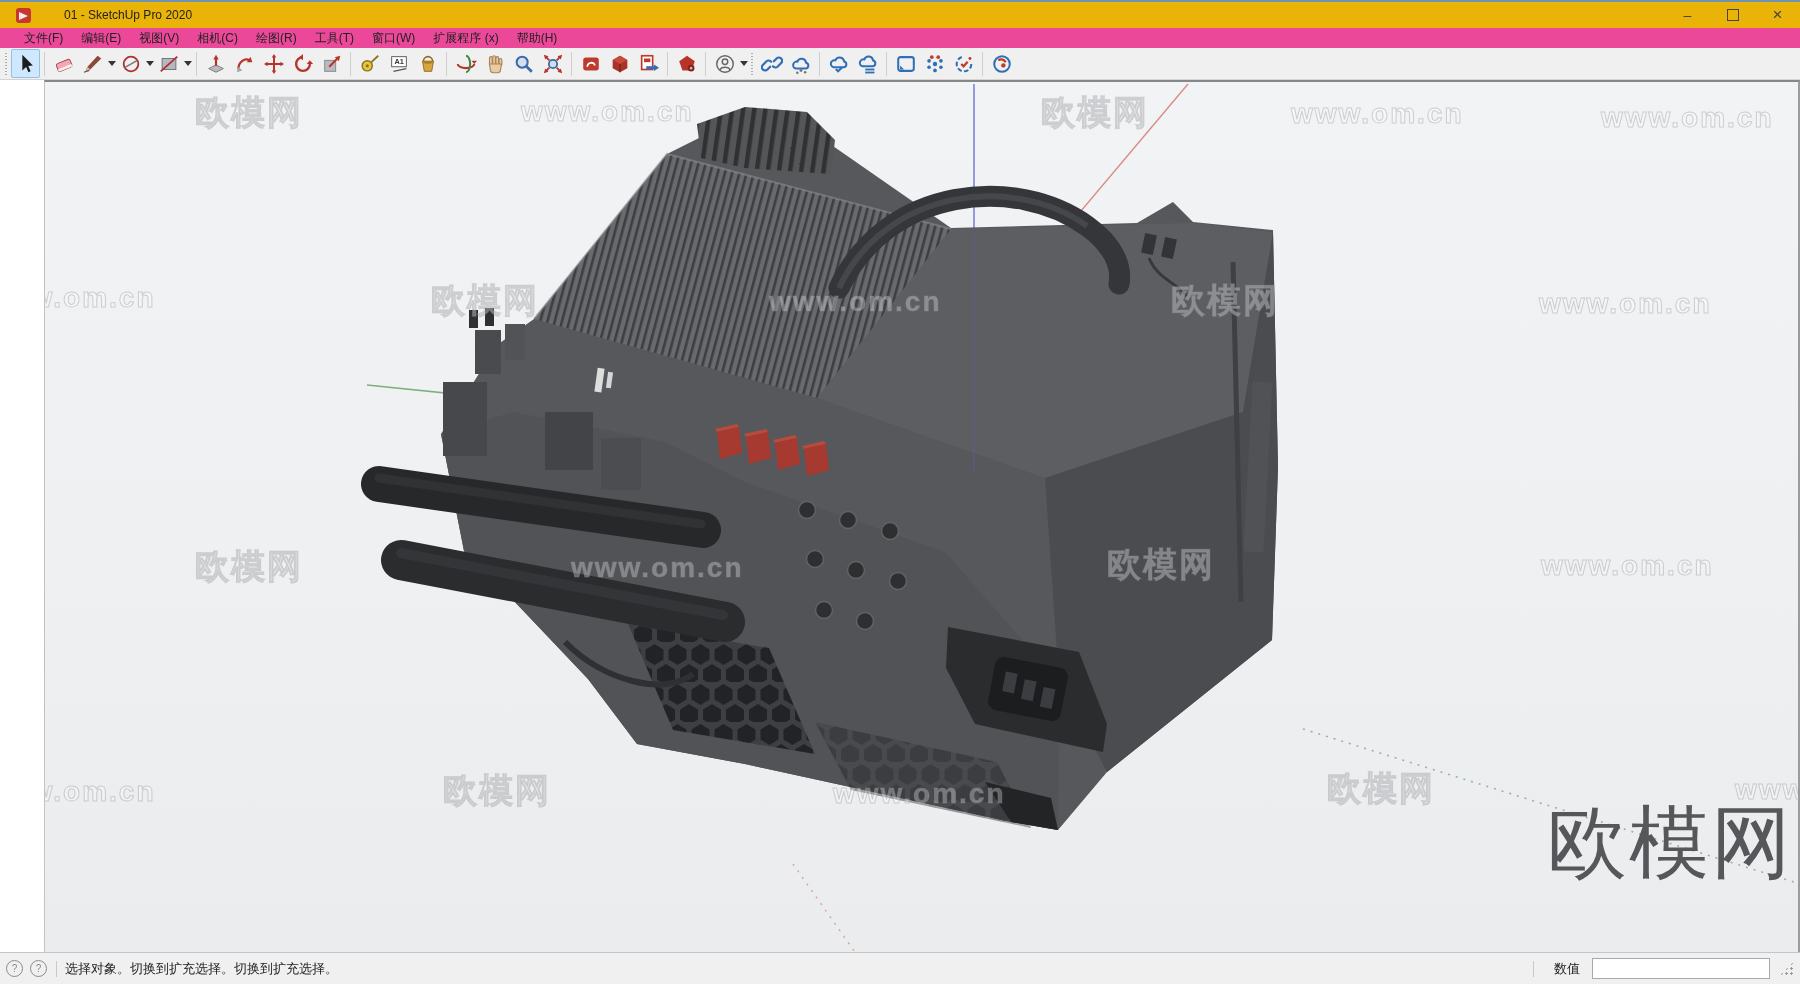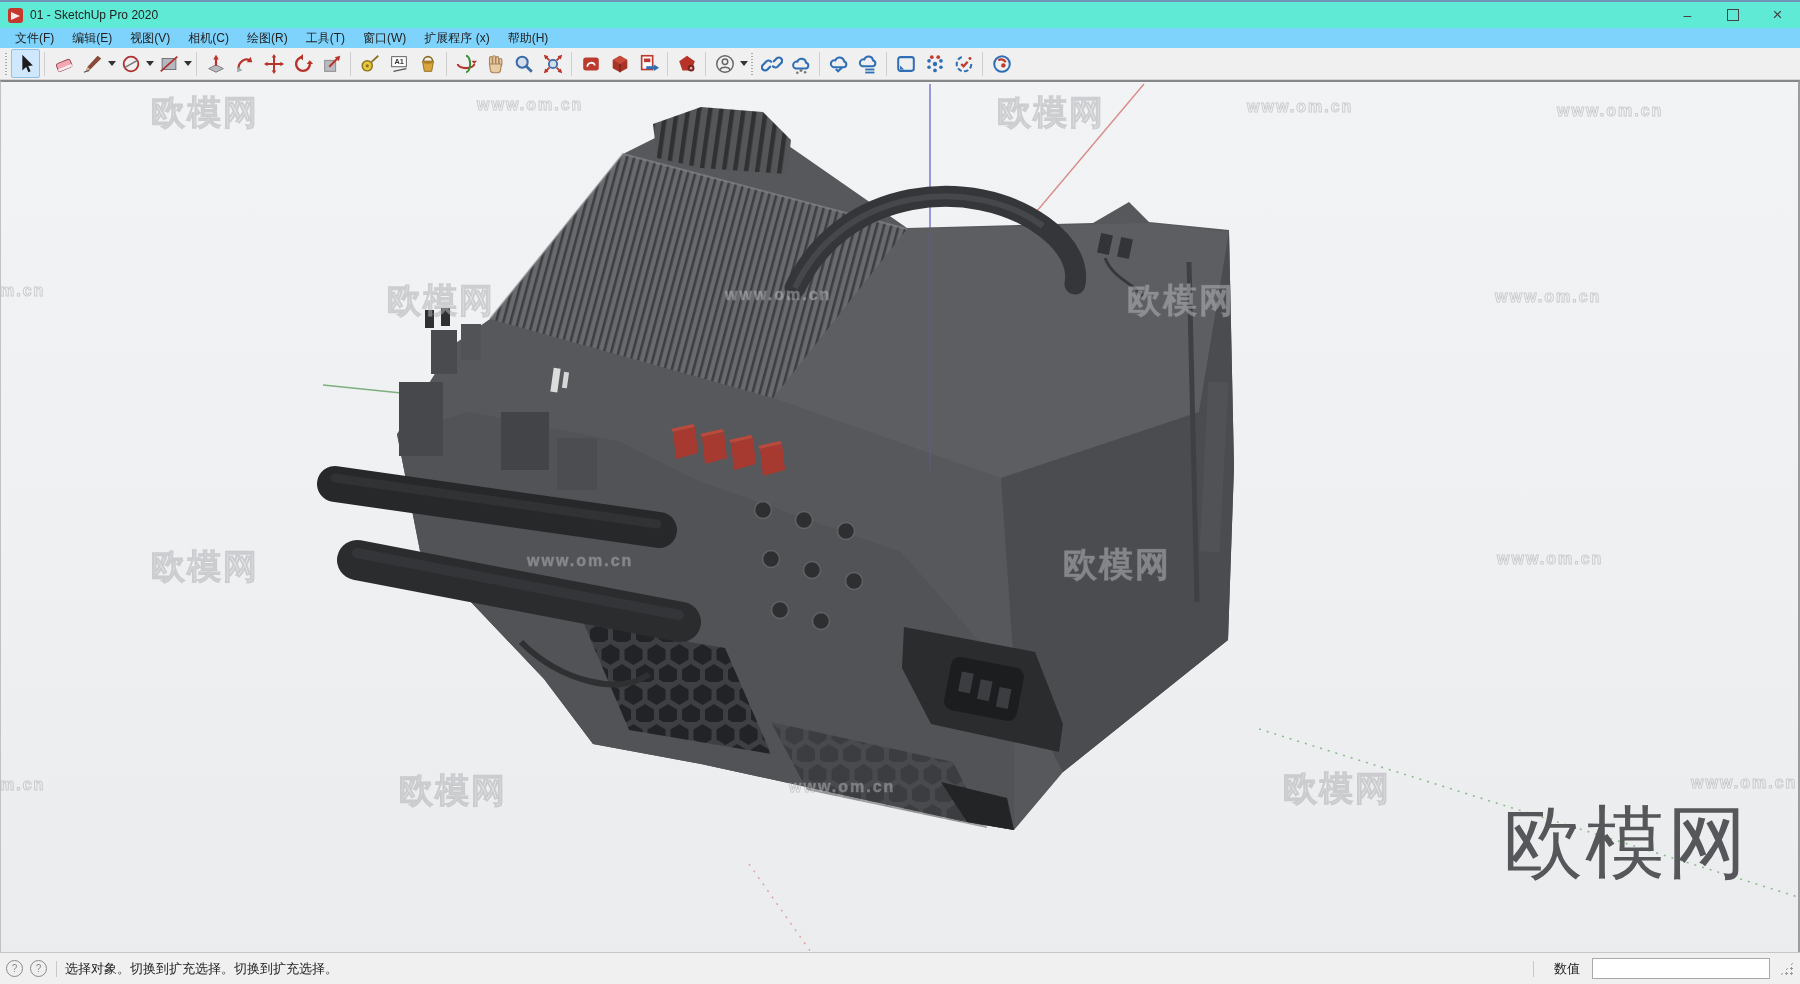--- a/index.html
+++ b/index.html
@@ -1,44 +1,44 @@
 <!DOCTYPE html>
 <html><head>
 <meta charset="utf-8">
 <style>
   html,body{margin:0;padding:0;}
   body{width:1800px;height:984px;overflow:hidden;font-family:"Liberation Sans","DejaVu Sans",sans-serif;background:#e8e9ea;}
   .window{width:1800px;height:984px;display:flex;flex-direction:column;border-top:2px solid #6f93b4;box-sizing:border-box;background:#fff;}
   
-  .titlebar{height:26px;background:#5eead4;display:flex;align-items:center;padding:0 0 0 8px;flex:0 0 auto;}
+  .titlebar{height:26px;background:#eab308;display:flex;align-items:center;padding:0 0 0 16px;flex:0 0 auto;gap:26px;}
   .su-logo{width:15px;height:15px;background:#c6382e;border-radius:3px;position:relative;margin-right:7px;flex:0 0 auto;}
   .su-logo::after{content:"";position:absolute;left:3px;top:4px;width:0;height:0;border-left:9px solid #fff;border-top:4px solid transparent;border-bottom:4px solid transparent;opacity:.9;}
   .title-text{font-size:12px;color:#222;}
   .win-controls{margin-left:auto;display:flex;height:100%;}
   .win-btn{width:45px;height:100%;display:flex;align-items:center;justify-content:center;font-size:14px;color:#444;cursor:default;}
   .max-glyph{width:10px;height:10px;border:1px solid #444;}
   
-  .menubar{height:20px;background:#7dd3fc;display:flex;align-items:center;padding-left:6px;flex:0 0 auto;}
+  .menubar{height:20px;background:#ec4899;display:flex;align-items:center;padding-left:15px;flex:0 0 auto;}
   .menu-item{font-size:12px;color:#222;padding:2px 9px;}
   
   .toolbar{height:31px;background:#f0f0f0;border-bottom:1px solid #d4d4d4;display:flex;align-items:center;padding-left:2px;flex:0 0 auto;}
   .grip{width:5px;height:22px;margin:0 2px;background-image:repeating-linear-gradient(#aaa 0 1px,transparent 1px 3px);background-size:2px 100%;background-repeat:no-repeat;background-position:1px 0;}
   .tool{width:27px;height:27px;display:flex;align-items:center;justify-content:center;border:1px solid transparent;border-radius:2px;flex:0 0 auto;font-weight:bold;}
   .tool.active{background:#cfe8ff;border-color:#8fc1e9;}
   .tool svg{width:22px;height:22px;display:block;}
   .dd{width:9px;height:27px;display:flex;align-items:center;justify-content:center;flex:0 0 auto;}
   .dd::after{content:"";width:0;height:0;border-left:4px solid transparent;border-right:4px solid transparent;border-top:5px solid #333;}
   .tsep{width:1px;height:24px;background:#cfcfcf;margin:0 4px;flex:0 0 auto;}
   
-  .canvas{position:relative;flex:1 1 auto;overflow:hidden;border-top:2px solid #85878a;border-right:2px solid #9a9c9e;border-left:1px solid #c0c2c4;background:linear-gradient(180deg,#f2f3f4 0%,#eff0f1 55%,#ebeced 100%);}
+  .canvas{position:relative;flex:1 1 auto;overflow:hidden;border-top:2px solid #85878a;border-right:2px solid #9a9c9e;border-left:1px solid #c0c2c4;background:linear-gradient(180deg,#f2f3f4 0%,#eff0f1 55%,#ebeced 100%);margin-left:44px;}
   .model-svg{position:absolute;left:0;top:0;}
   .wm-layer{position:absolute;inset:0;pointer-events:none;}
   .wm{position:absolute;font-weight:bold;white-space:nowrap;color:rgba(255,255,255,0.30);-webkit-text-stroke:1px rgba(140,142,146,0.38);letter-spacing:2px;}
   .wm.cn{font-size:34px;}
-  .wm.url{font-size:16px;}
+  .wm.url{font-size:28px;}
   .big-wm{position:absolute;left:1502px;top:708px;font-size:80px;color:#56575a;letter-spacing:2px;white-space:nowrap;pointer-events:none;}
   
   .statusbar{height:31px;background:#f0f0f0;border-top:1px solid #c6c6c6;display:flex;align-items:center;padding:0 6px;flex:0 0 auto;font-size:13px;color:#333;}
   .sb-icon{width:15px;height:15px;border:1px solid #8a8a8a;border-radius:50%;color:#8a8a8a;font-size:10px;display:flex;align-items:center;justify-content:center;margin-right:7px;}
   .sb-sep{width:1px;height:16px;background:#c9c9c9;margin:0 8px 0 2px;}
   .sb-msg{color:#222;}
   .sb-right{margin-left:auto;display:flex;align-items:center;}
   .vcb-label{margin:0 12px;color:#222;}
   .vcb-input{width:168px;height:19px;border:1px solid #a9a9a9;background:#fff;font-size:12px;padding:0 4px;}
   .resize-grip{width:14px;height:14px;margin-left:10px;background-image:radial-gradient(#999 1px,transparent 1.2px);background-size:5px 5px;background-position:bottom right;clip-path:polygon(100% 0,100% 100%,0 100%);}

